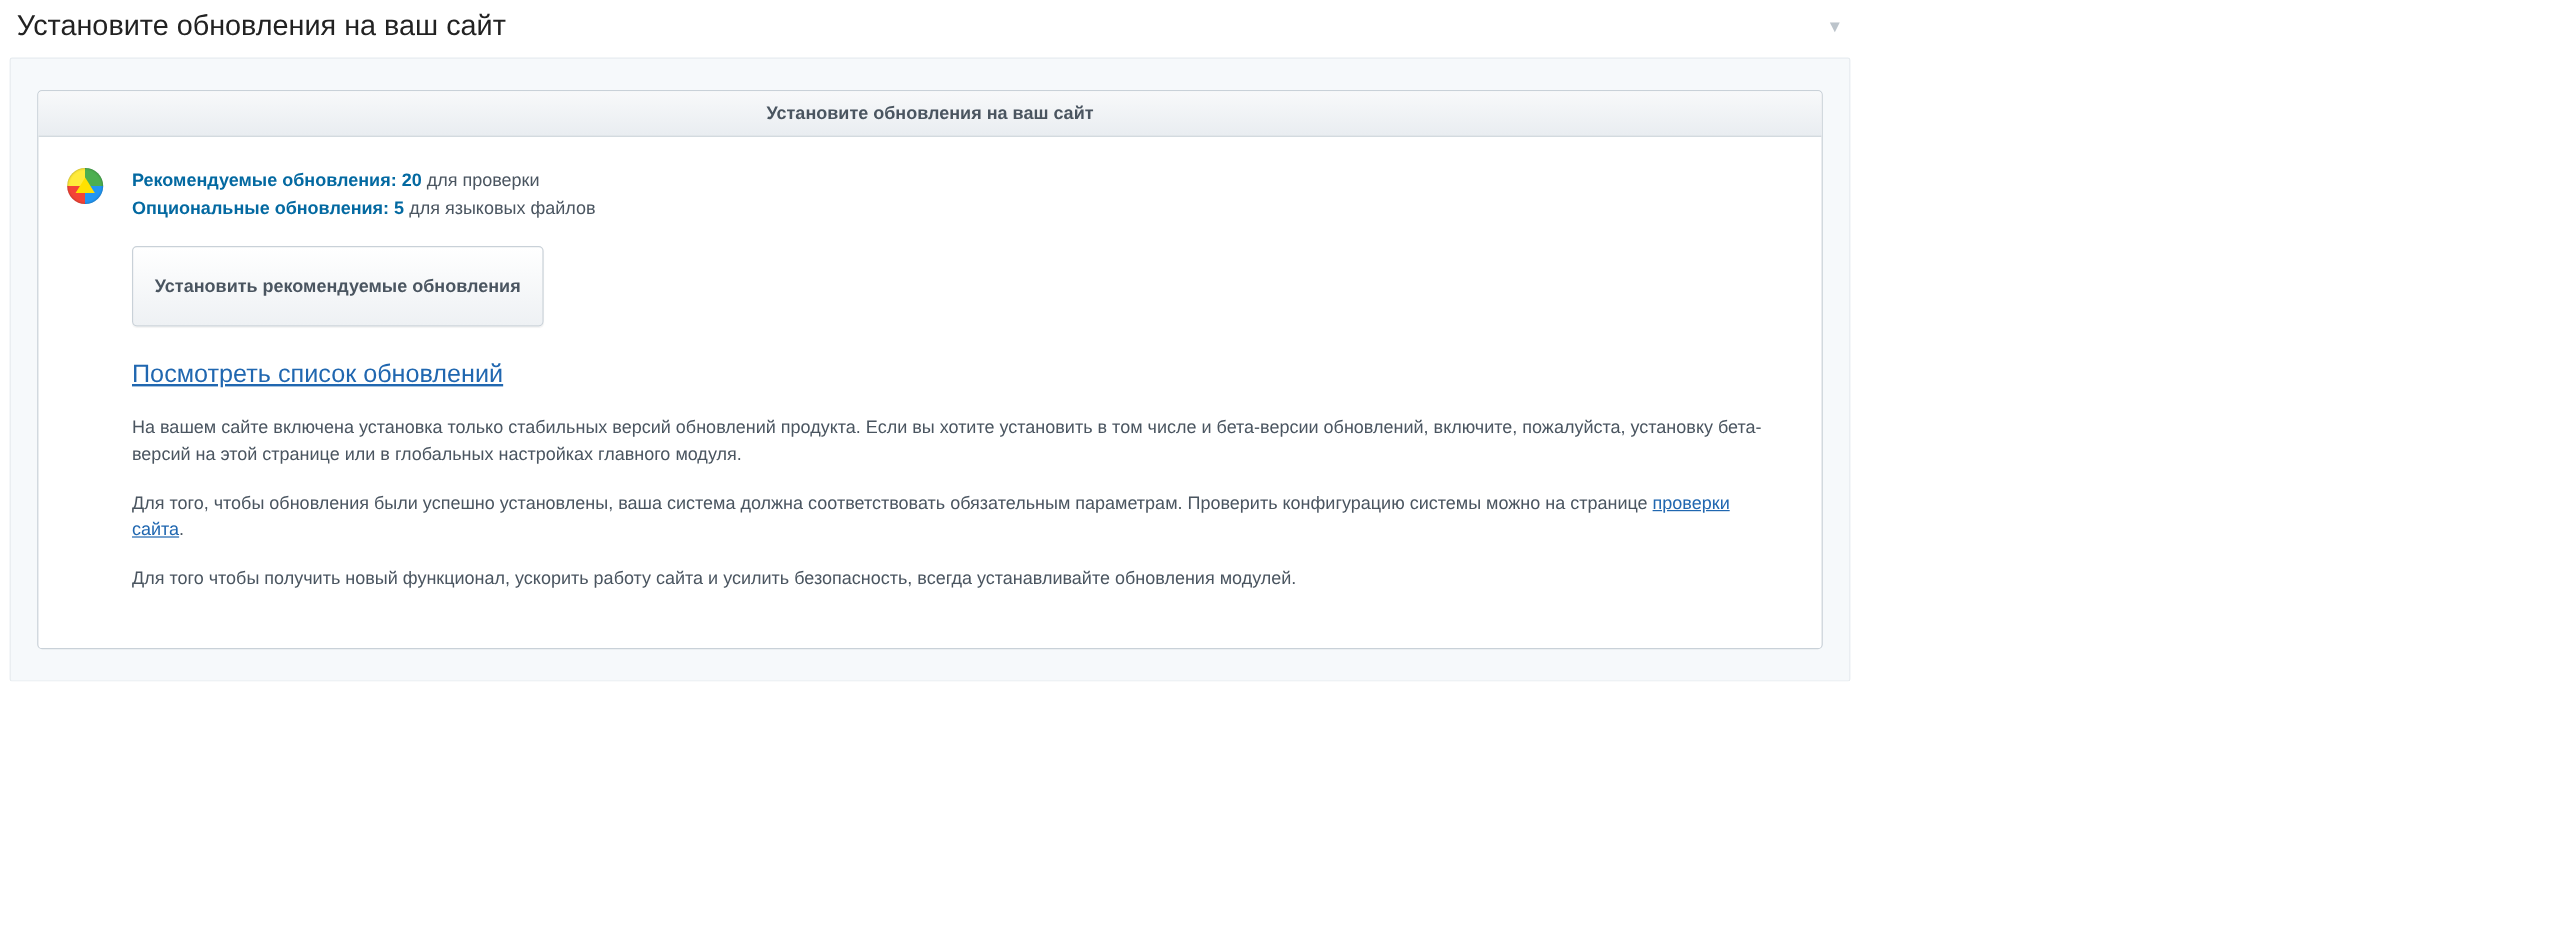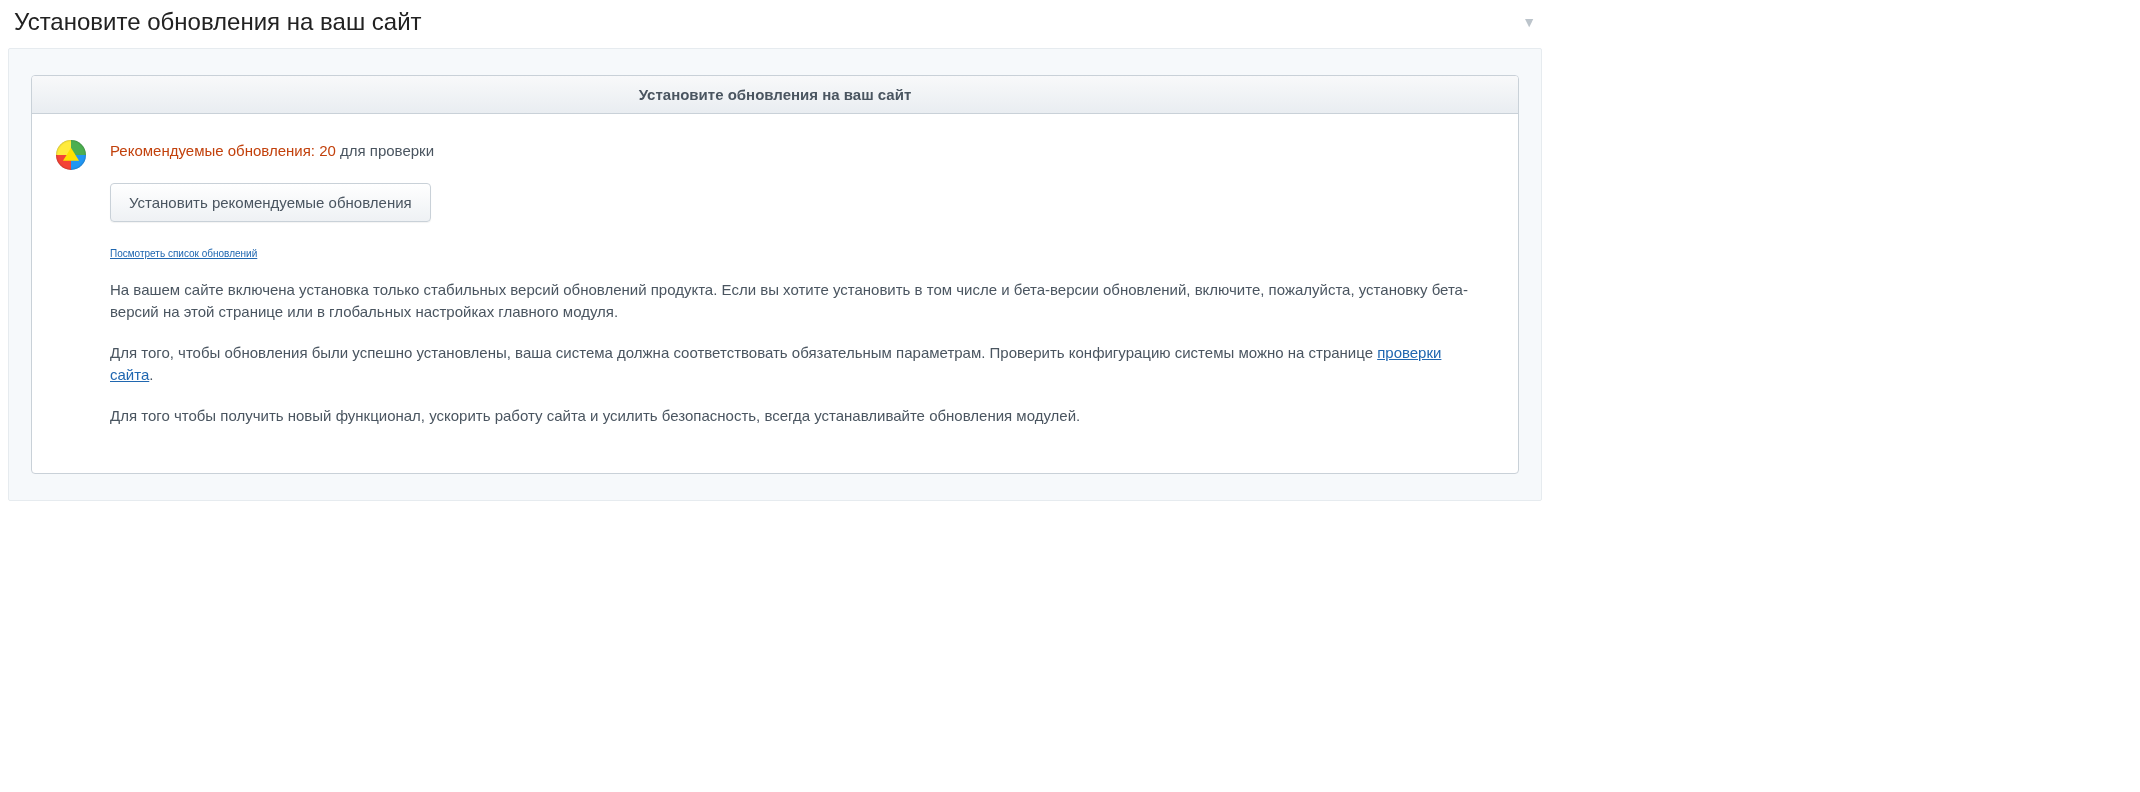--- a/index.html
+++ b/index.html
@@ -67,37 +67,37 @@
     position:absolute;
     left:50%;top:50%;
     width:0;height:0;
     transform:translate(-50%,-55%);
     border-left:8px solid transparent;
     border-right:8px solid transparent;
     border-bottom:13px solid #ffe100;
   }
   .content{flex:1;line-height:1.5}
   .update-line{font-size:15px;color:#4a5560}
-  .update-line .bold{font-weight:400;color:#c2410c}
+  .update-line .bold{font-weight:700;color:#0369a1}
   .btn-install{
     display:inline-block;
     margin-top:20px;
     margin-bottom:24px;
-    padding:10px 18px;
+    padding:24px 18px;
     font-size:15px;
-    font-weight:400;
+    font-weight:700;
     color:#4a5560;
     background:linear-gradient(#ffffff,#eef1f4);
     border:1px solid #c9d1d8;
     border-radius:4px;
     box-shadow:0 1px 1px rgba(0,0,0,.05);
     cursor:pointer;
   }
   .link{color:#2067b0;text-decoration:underline;cursor:pointer}
-  .link-line{margin-bottom:18px;font-size:10px}
+  .link-line{margin-bottom:18px;font-size:21px}
   .para{font-size:15px;color:#4a5560;margin-bottom:18px}
   .para:last-child{margin-bottom:16px}
 </style>
 </head>
 <body>
 
 <div class="page-title-row">
   <h1 class="page-title">Установите обновления на ваш сайт</h1>
   <span class="collapse-icon">▼</span>
 </div>
@@ -107,20 +107,25 @@
     <div class="inner-header">Установите обновления на ваш сайт</div>
     <div class="inner-body">
       <div class="update-icon"></div>
       <div class="content">
 
         <div class="update-line">
           <span class="bold">Рекомендуемые обновления:</span>
           <span class="bold">20</span>
           <span>для проверки</span>
         </div>
+        <div class="update-line">
+          <span class="bold">Опциональные обновления:</span>
+          <span class="bold">5</span>
+          <span>для языковых файлов</span>
+        </div>
 
         <button class="btn-install">Установить рекомендуемые обновления</button>
 
         <div class="link-line">
           <span class="link">Посмотреть список обновлений</span>
         </div>
 
         <div class="para">На вашем сайте включена установка только стабильных версий обновлений продукта. Если вы хотите установить в том числе и бета-версии обновлений, включите, пожалуйста, установку бета-версий на этой странице или в глобальных настройках главного модуля.</div>
 
         <div class="para">

